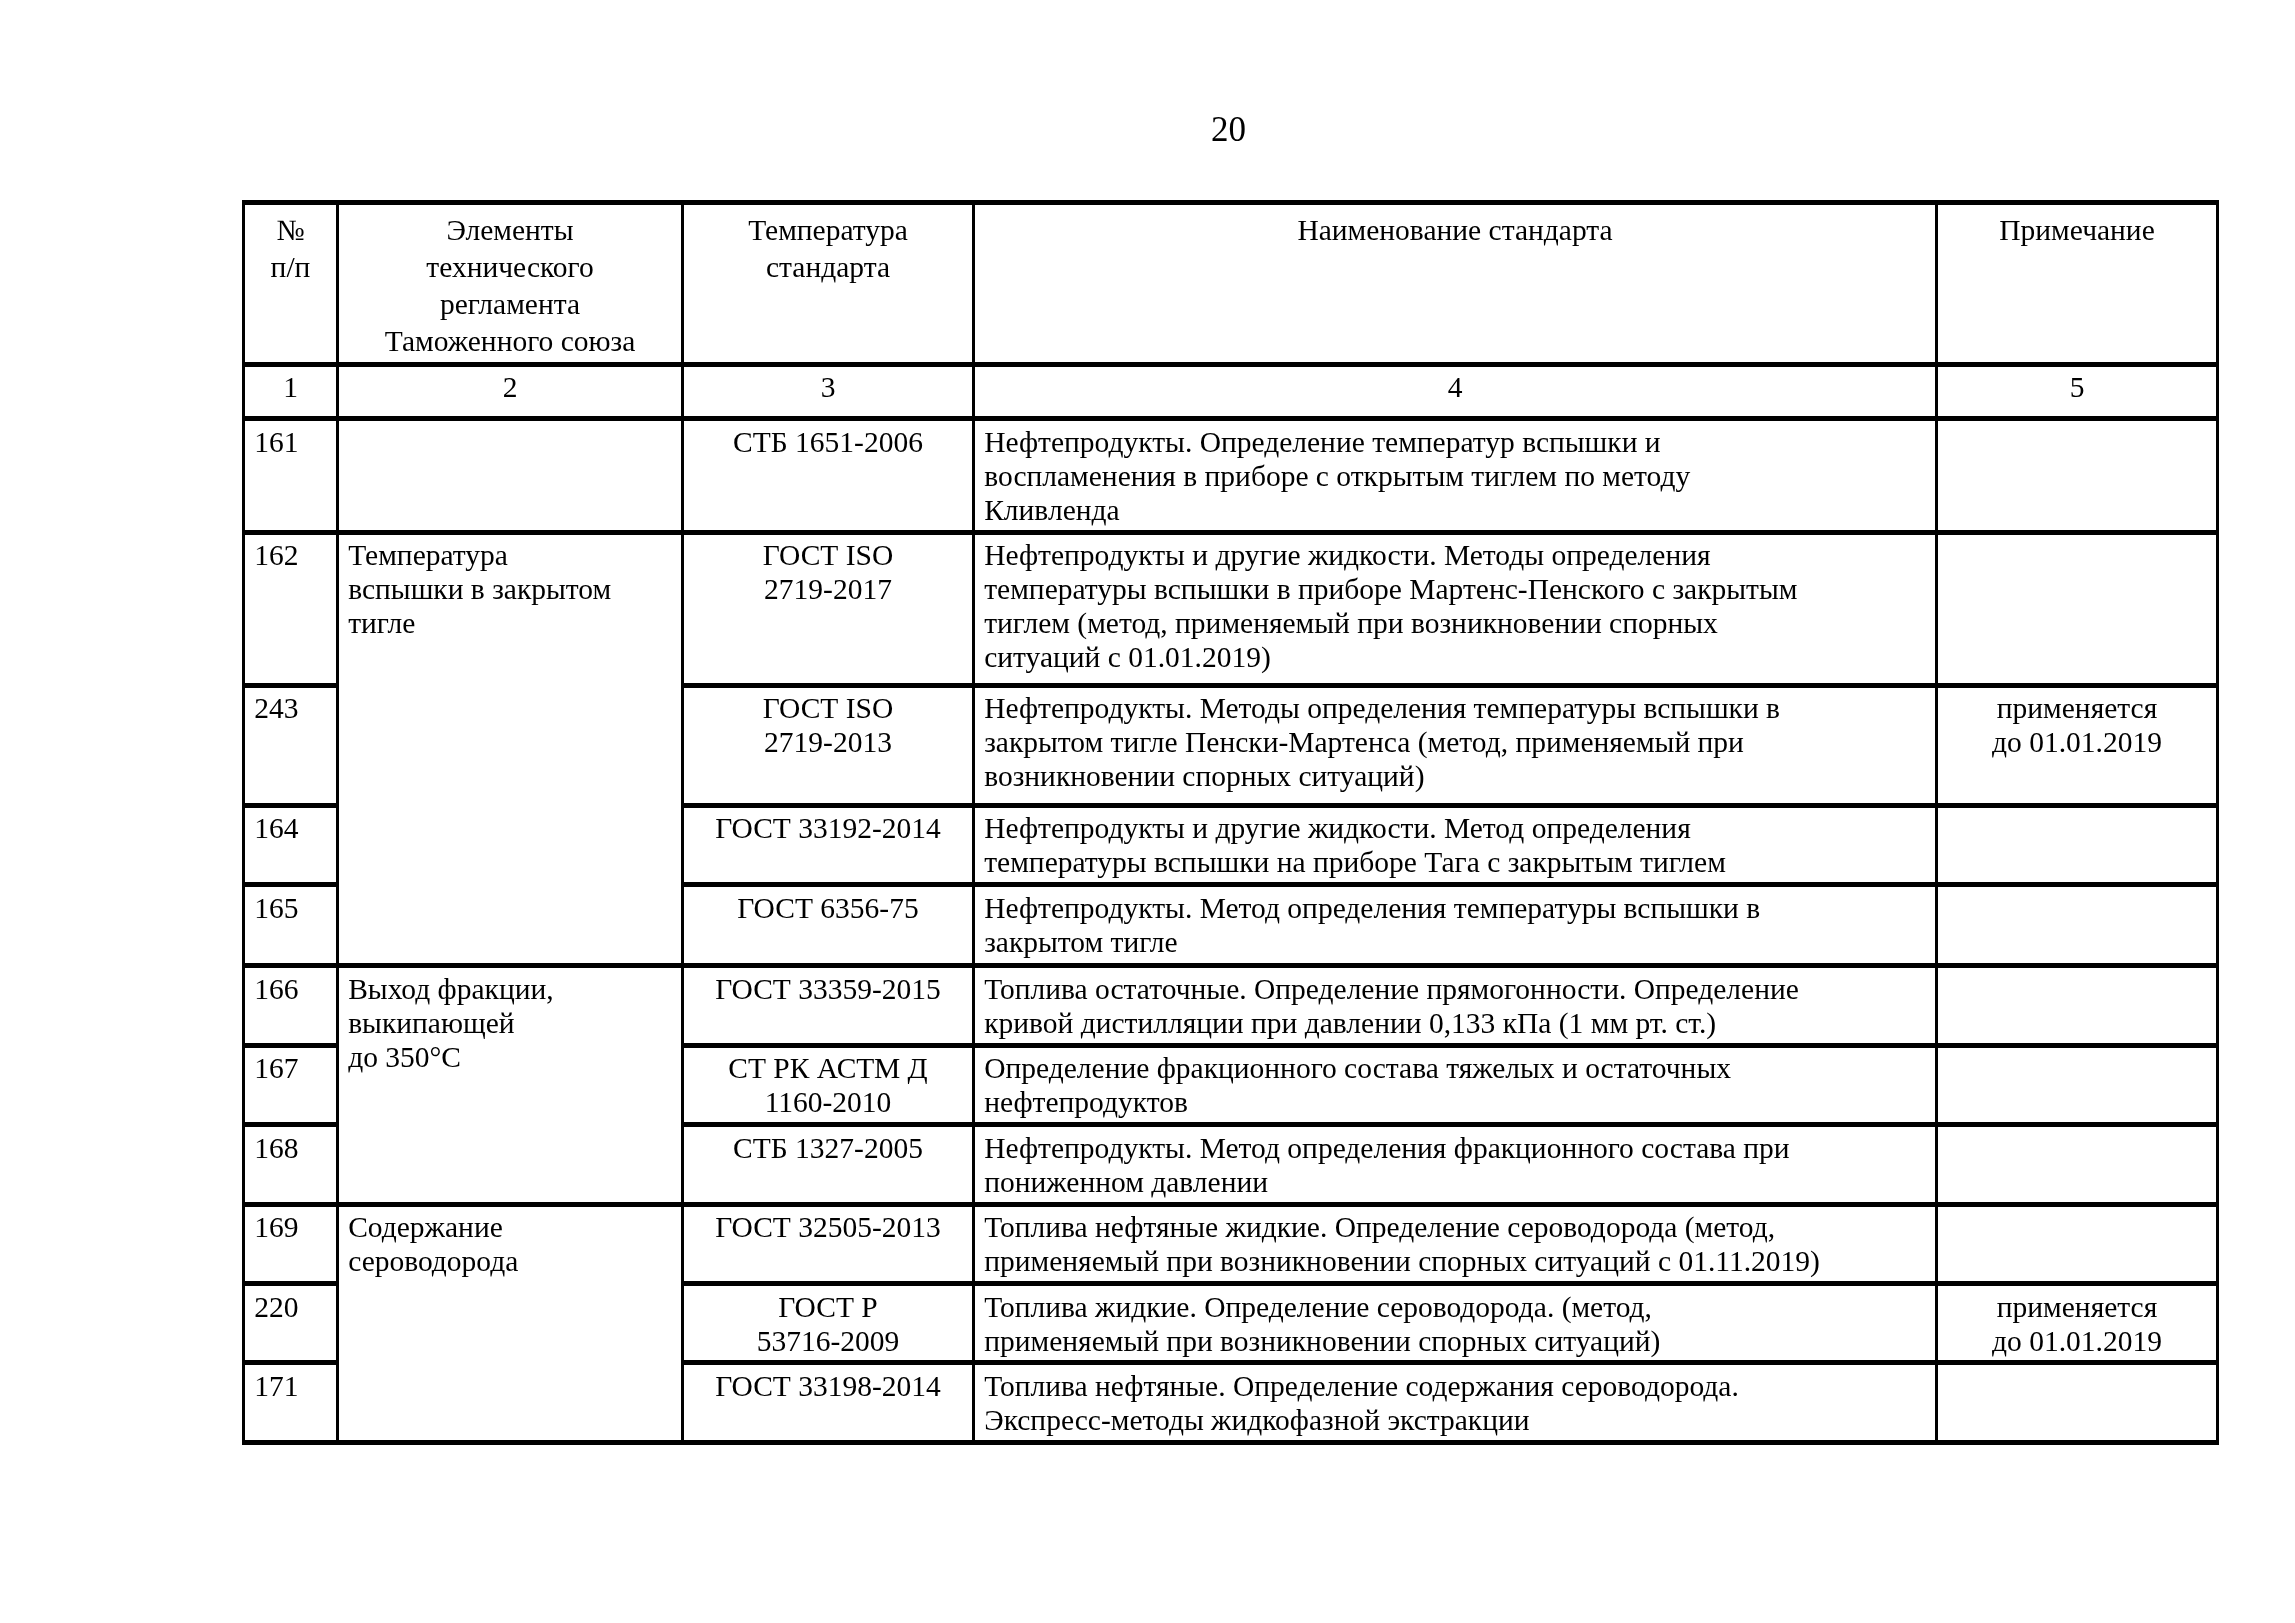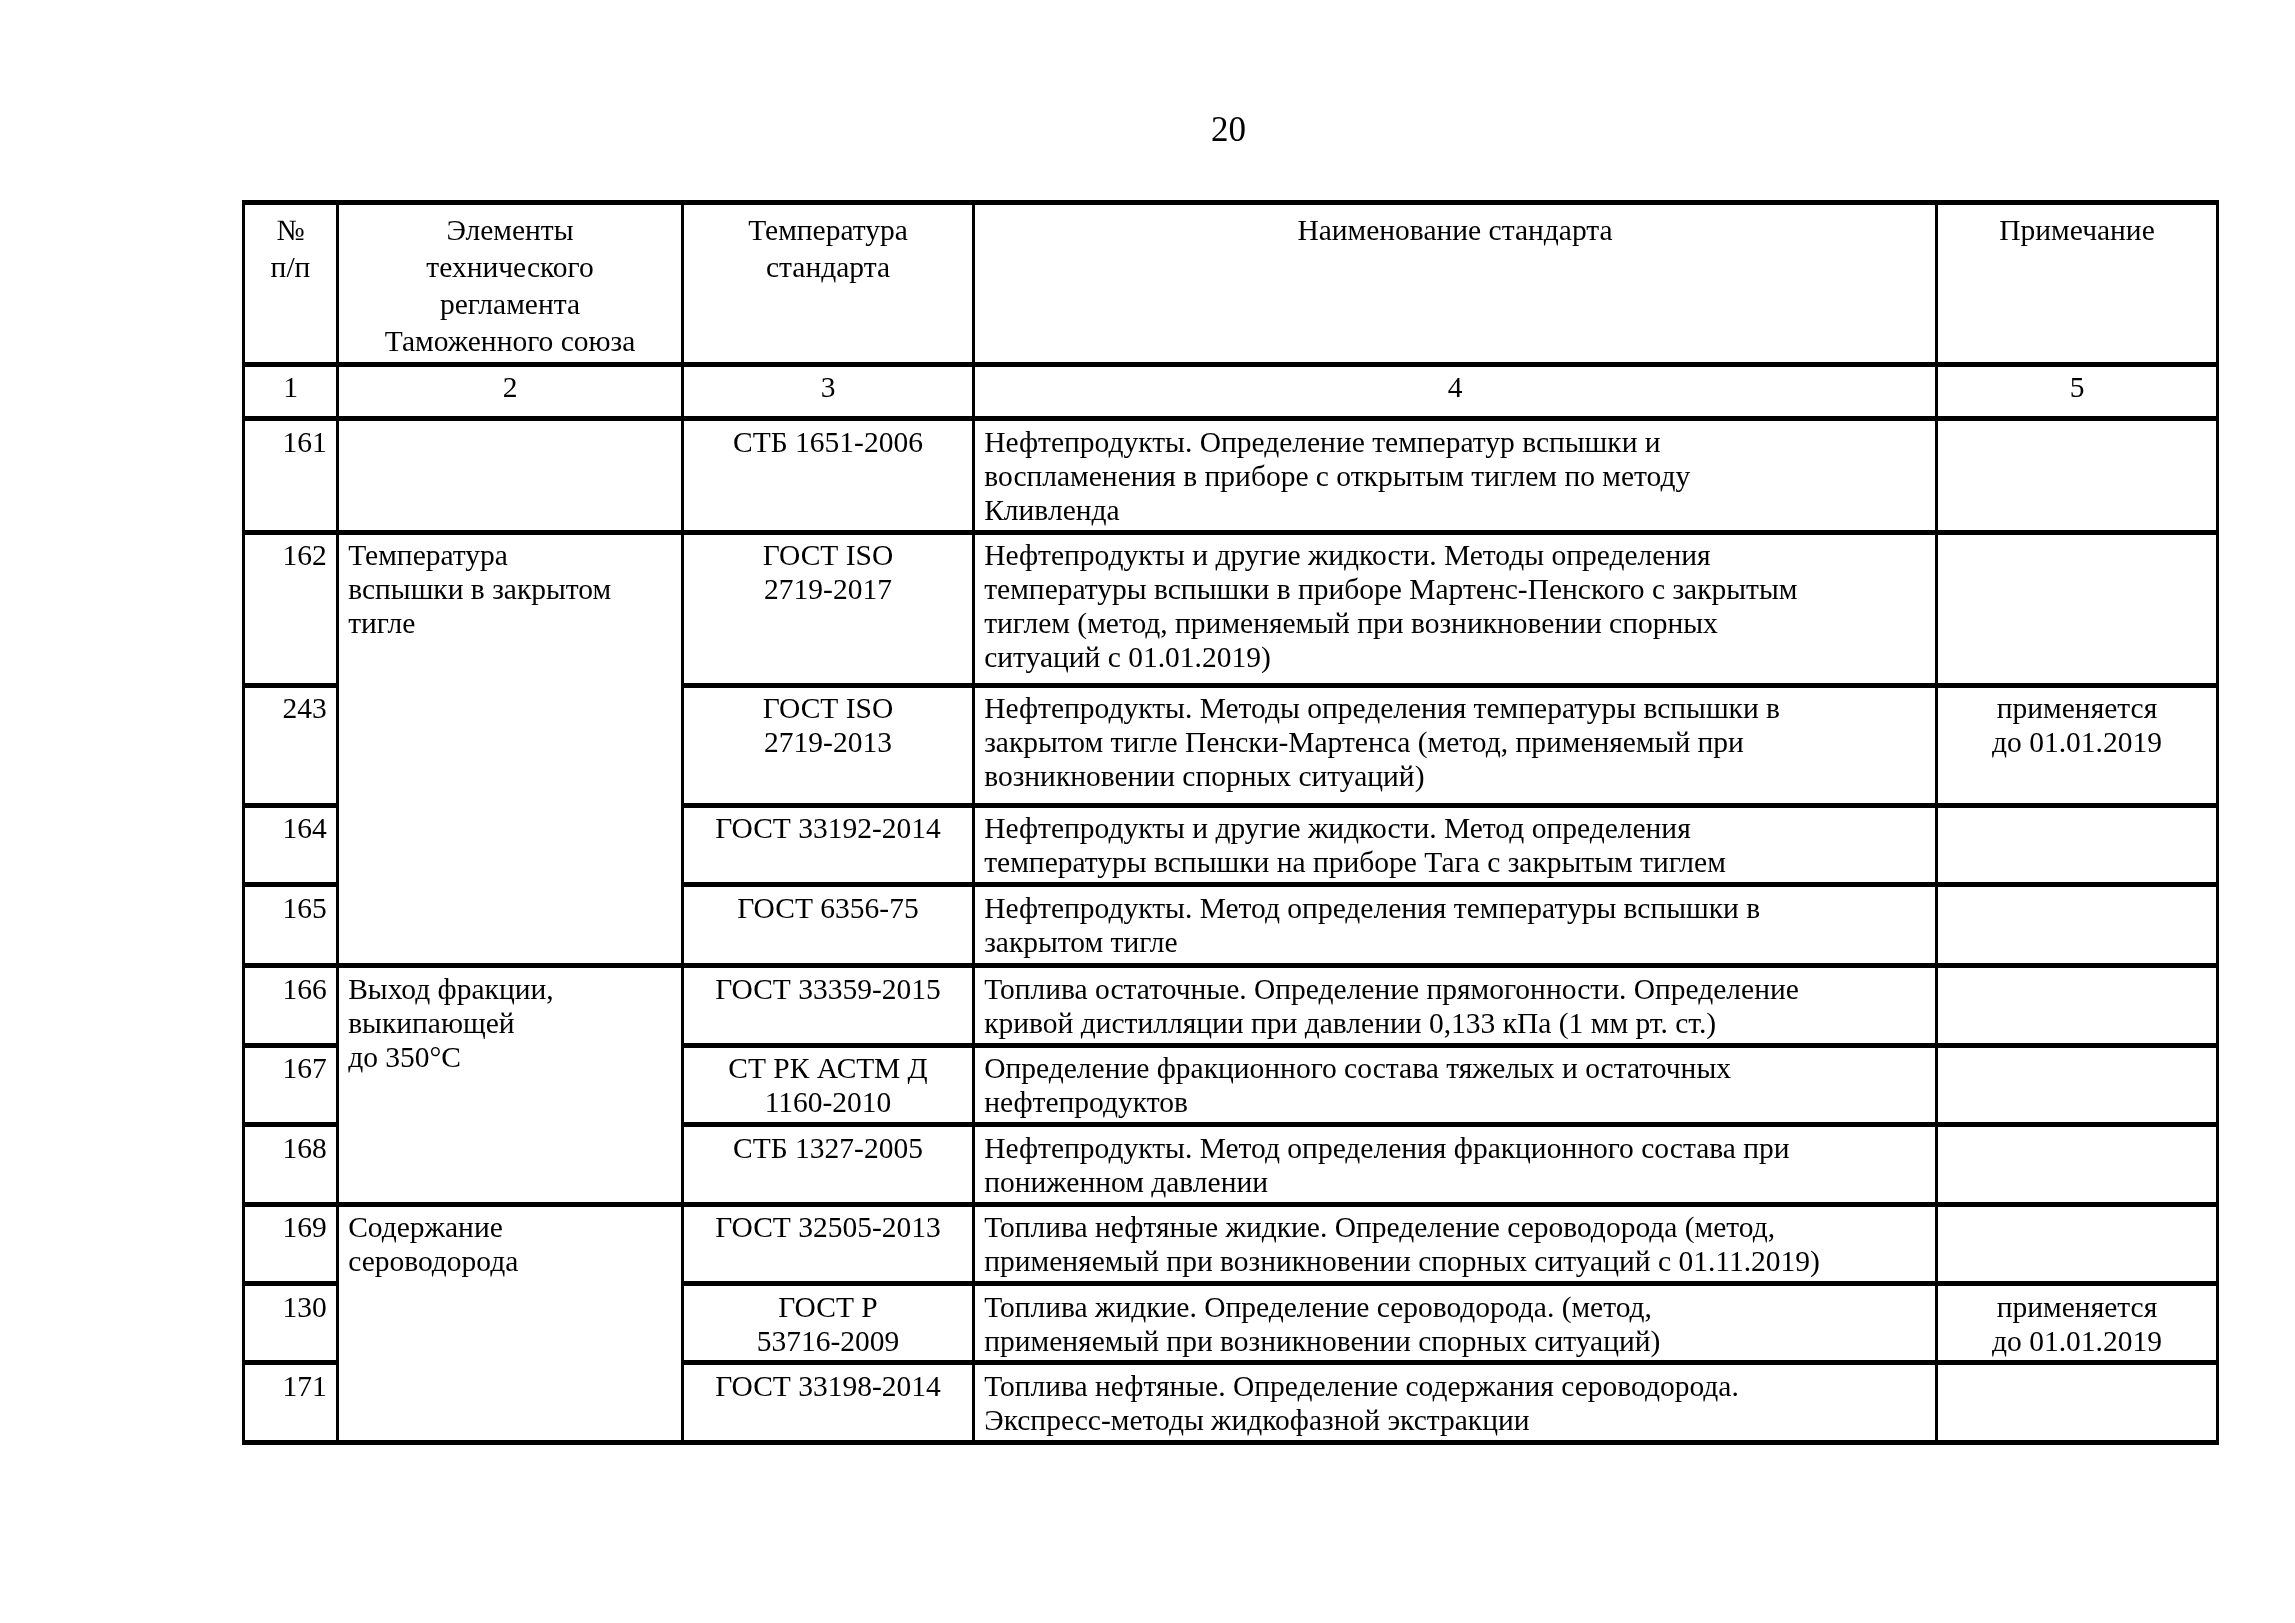--- a/index.html
+++ b/index.html
@@ -46,21 +46,21 @@
   tr.header-row td {
     text-align: center;
     line-height: 37px;
     padding-top: 6.5px;
   }
   tr.colnum-row td {
     text-align: center;
     padding: 1.3px 2.6px;
     line-height: 39px;
   }
-  td.num-cell { text-align: right; padding-left: 2.6px; padding-right: 2.6px; }
+  td.num-cell { text-align: left; padding-left: 2.6px; padding-right: 2.6px; }
 </style>
 </head>
 <body>
 
 <div class="page">
 
   <div class="page-number">20</div>
 
   <table class="std">
     <colgroup>
@@ -170,21 +170,21 @@
     <tr style="height:77px;">
       <td class="num-cell">169</td>
       <td class="c-left" rowspan="3">Содержание
 сероводорода</td>
       <td class="c-center">ГОСТ 32505-2013</td>
       <td class="c-left">Топлива нефтяные жидкие. Определение сероводорода (метод,
 применяемый при возникновении спорных ситуаций с 01.11.2019)</td>
       <td class="c-center"></td>
     </tr>
     <tr style="height:79px;">
-      <td class="num-cell">130</td>
+      <td class="num-cell">220</td>
       <td class="c-center">ГОСТ Р
 53716-2009</td>
       <td class="c-left">Топлива жидкие. Определение сероводорода. (метод,
 применяемый при возникновении спорных ситуаций)</td>
       <td class="c-center">применяется
 до 01.01.2019</td>
     </tr>
     <tr style="height:72px;">
       <td class="num-cell">171</td>
       <td class="c-center">ГОСТ 33198-2014</td>

